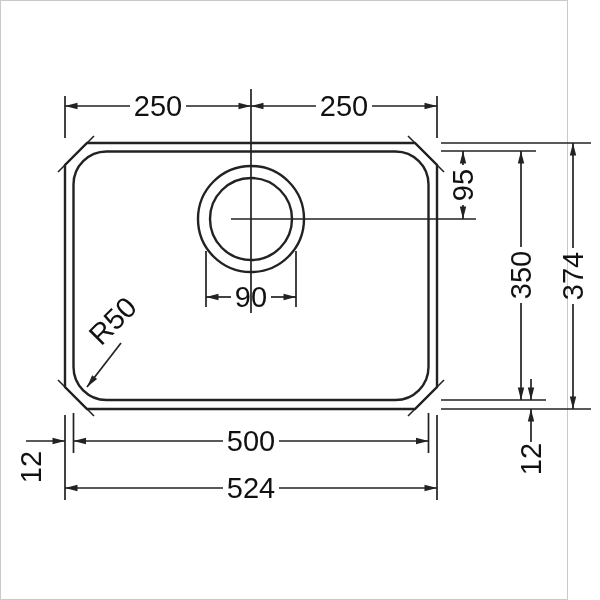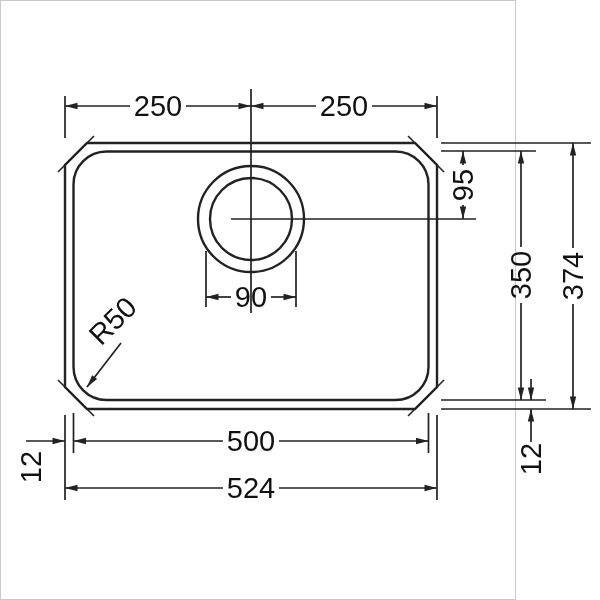--- a/index.html
+++ b/index.html
@@ -1,17 +1,17 @@
 <!DOCTYPE html>
 <html><head>
 <meta charset="utf-8">
 <style>
   html,body{margin:0;padding:0;background:#fff;}
   #stage{
-    width:516px;height:600px;box-sizing:border-box;
+    width:568px;height:600px;box-sizing:border-box;
     border:1px solid #c9c9c9;background:#ffffff;
     font-family:"Liberation Sans", sans-serif;
   }
   svg{display:block;}
   .outline{fill:none;stroke:#222222;stroke-width:2.4;}
   .thin{fill:none;stroke:#222222;stroke-width:1.6;}
   .dim{fill:none;stroke:#222222;stroke-width:1.7;}
   text{
     font-family:"Liberation Sans", sans-serif;
     font-size:29px;fill:#111111;

